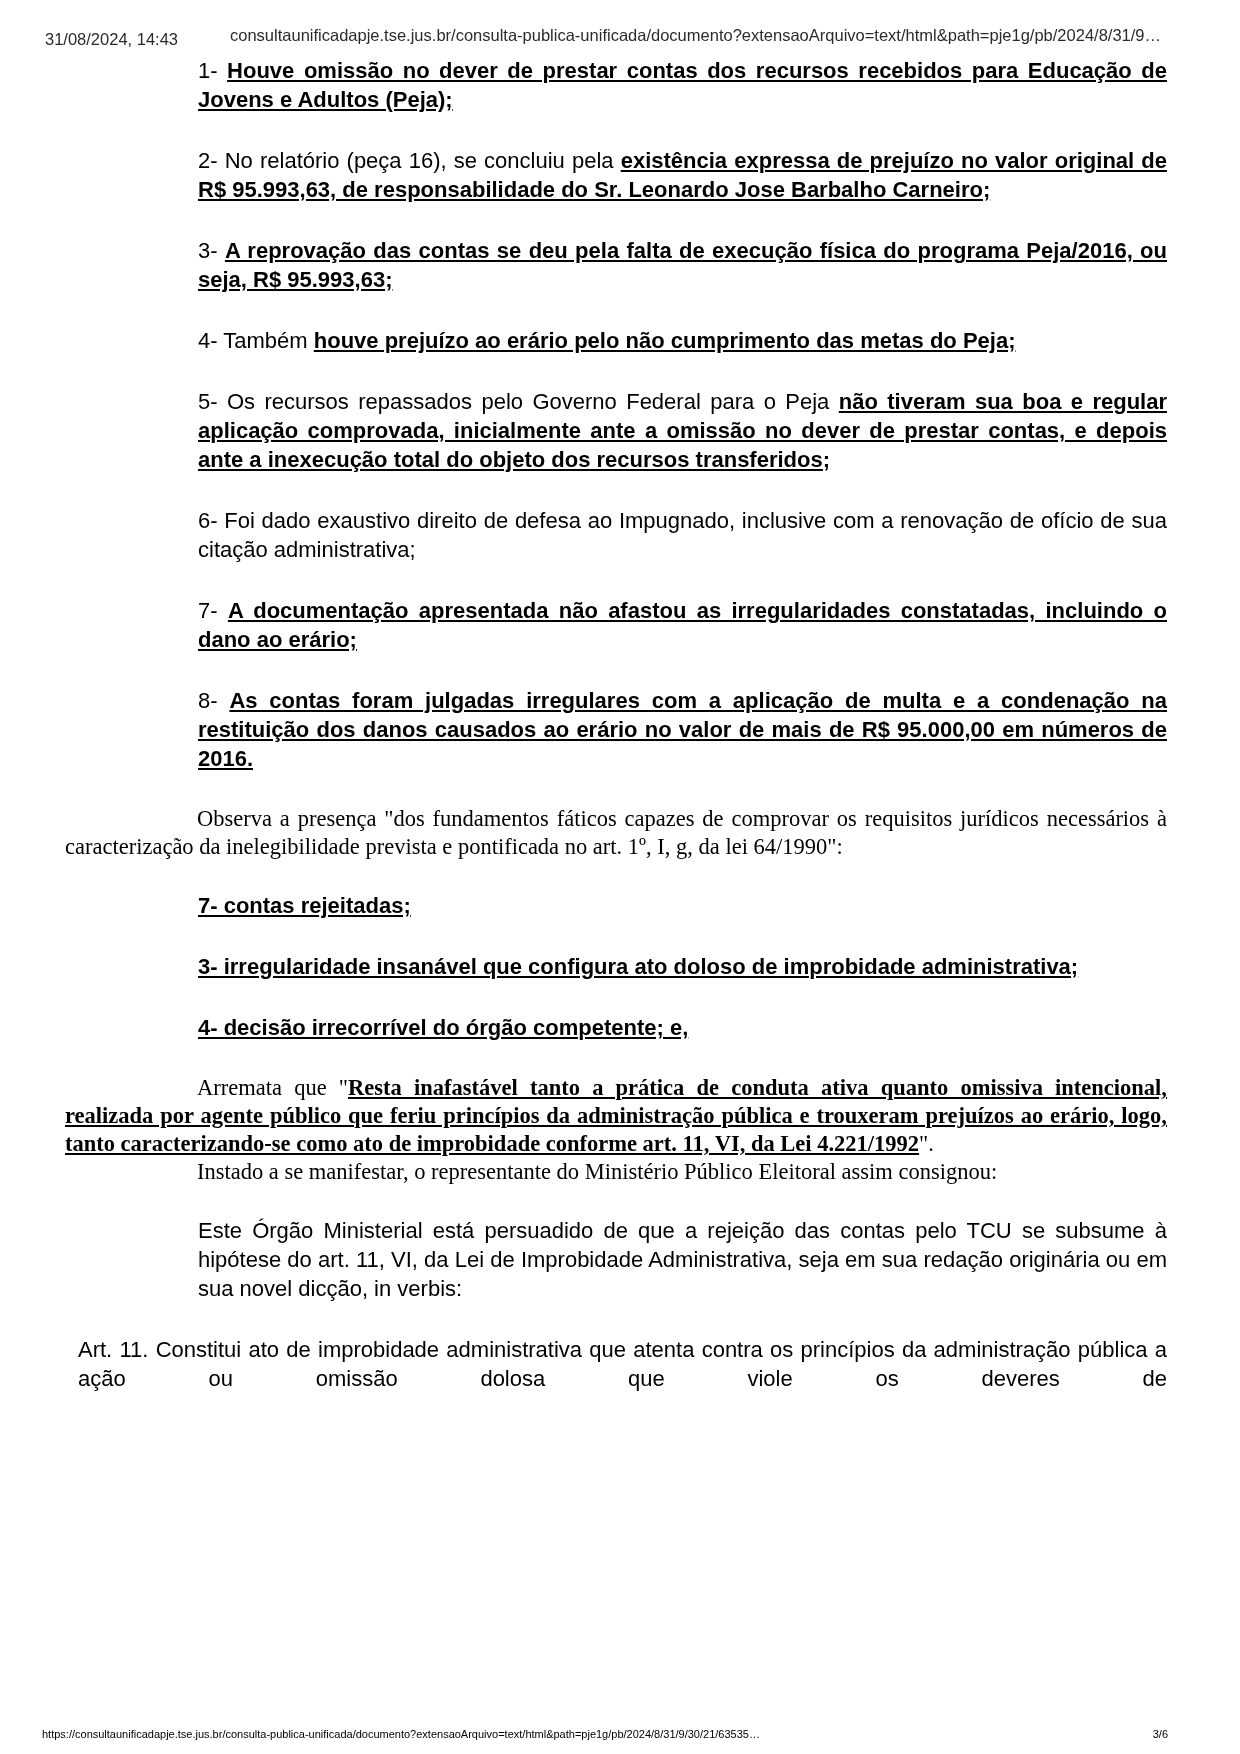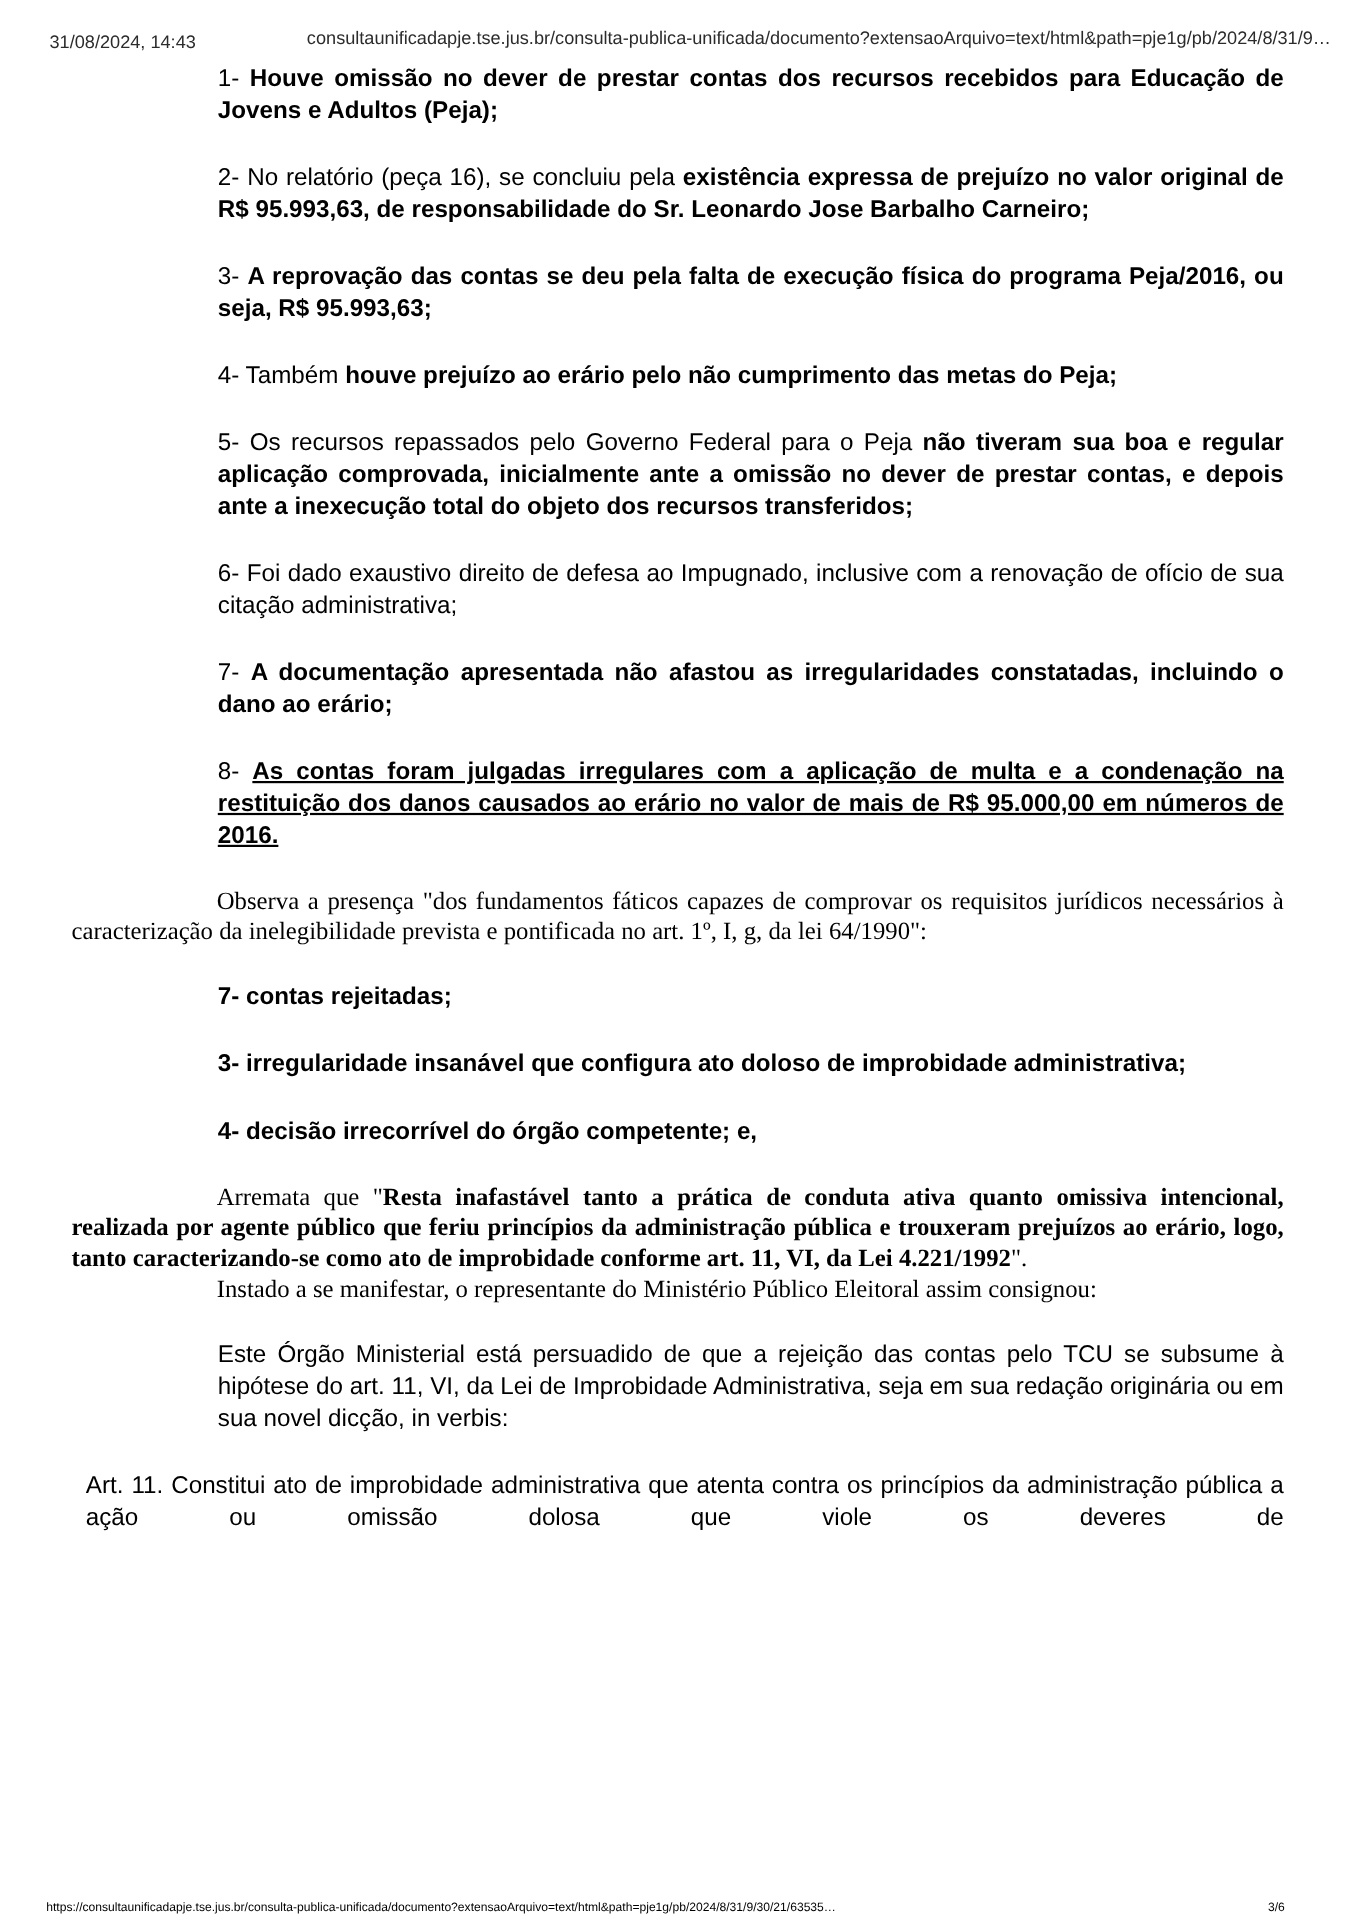--- a/index.html
+++ b/index.html
@@ -28,21 +28,21 @@
     position: absolute;
     left: 45px;
     top: 4px;
     white-space: nowrap;
   }
   .print-header .url {
     position: absolute;
     left: 230px;
     right: 30px;
     top: 0;
-    text-align: right;
+    text-align: left;
     white-space: nowrap;
     overflow: hidden;
   }
   main.doc {
     position: absolute;
     top: 56px;
     left: 65px;
     width: 1102px;
   }
   p { margin: 0; }
@@ -56,21 +56,21 @@
   p.serif {
     font-family: "Liberation Serif", serif;
     font-size: 22.5px;
     line-height: 28px;
     text-align: justify;
     text-indent: 132px;
     margin: 0 0 30px 0;
   }
   p.tight { margin-bottom: 0; }
   p.justify-last { text-align-last: justify; margin-left: 13px; }
-  .b { font-weight: bold; }
+  .b { font-weight: bold; text-decoration: underline; }
   .u { text-decoration: underline; }
   .print-footer {
     position: absolute;
     bottom: 4px;
     left: 0;
     right: 0;
     height: 22px;
     font-size: 11px;
     color: #000000;
   }

